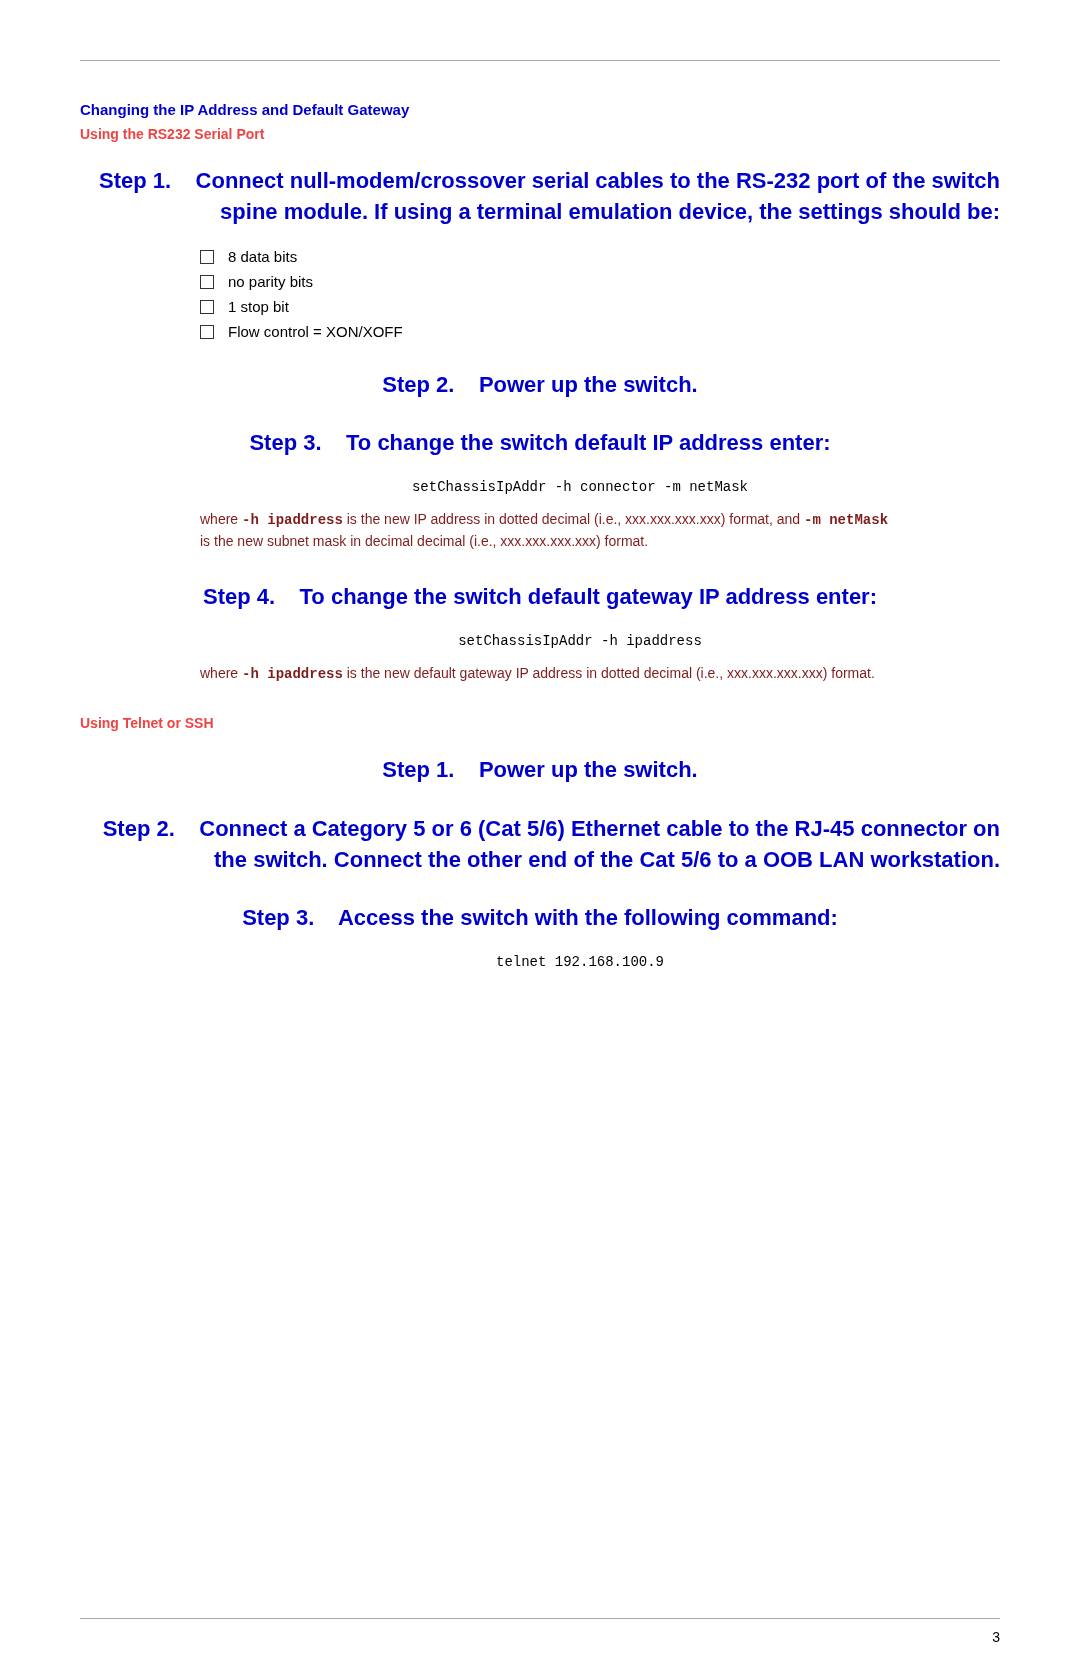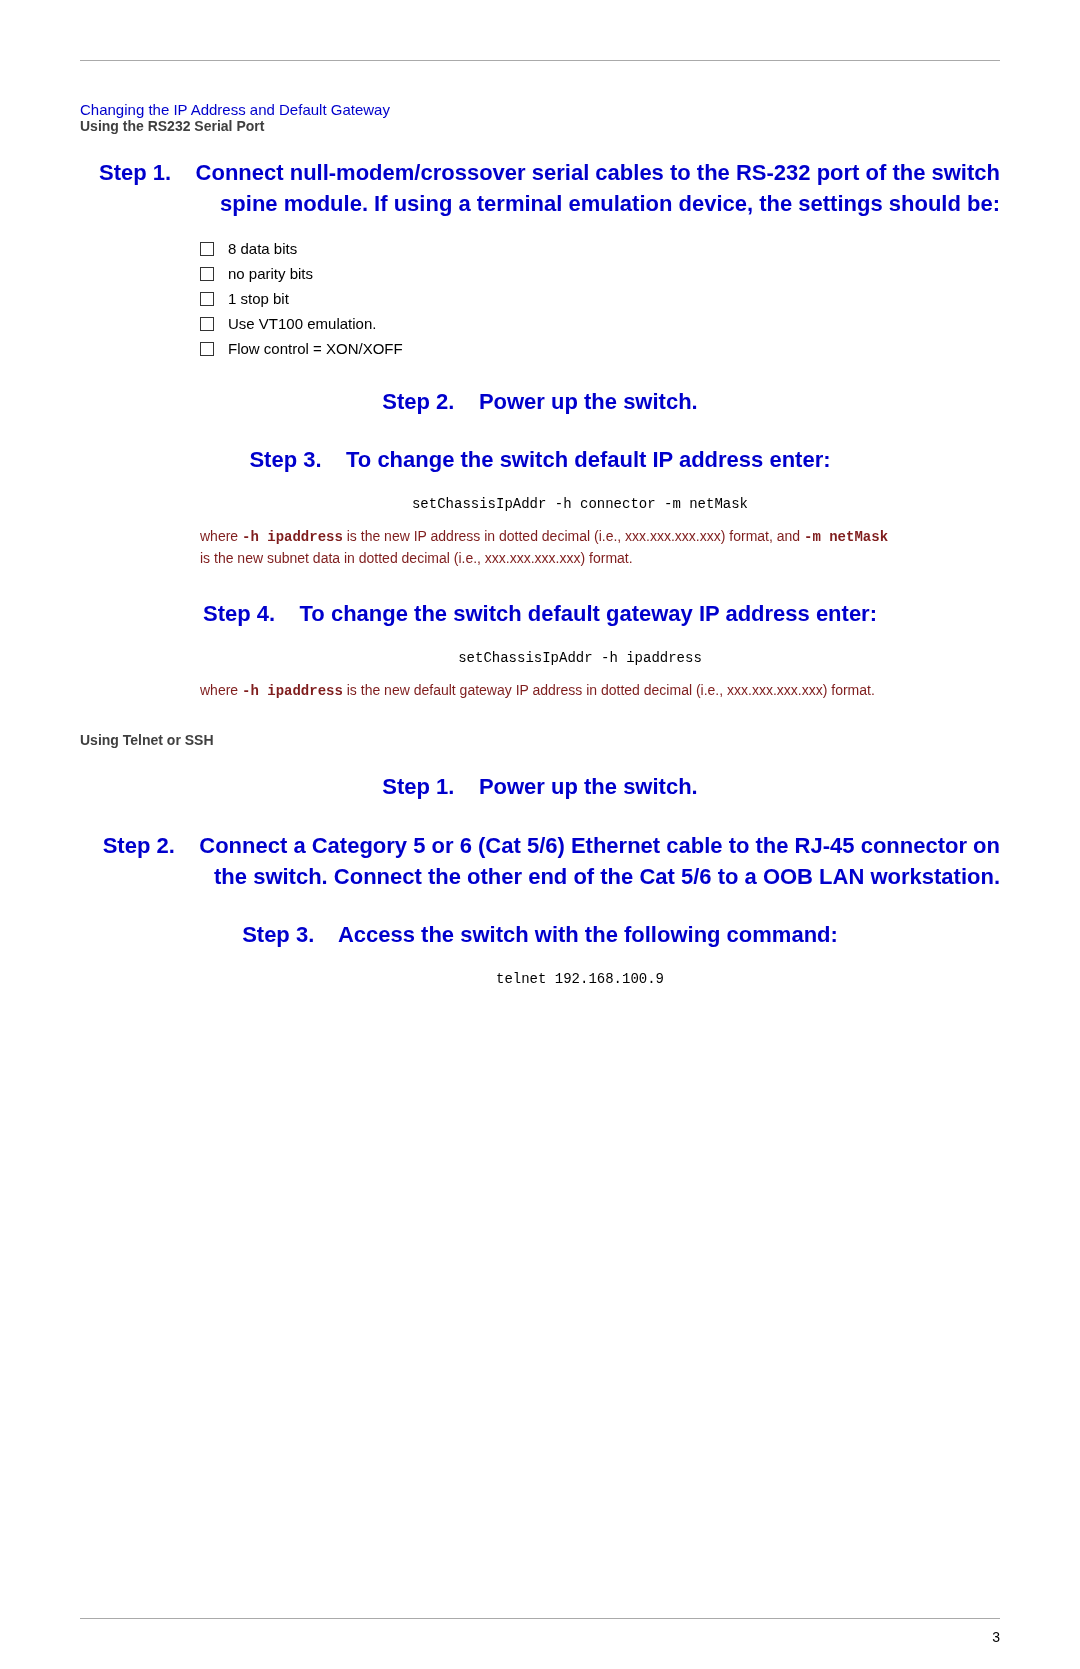--- a/index.html
+++ b/index.html
@@ -26,26 +26,27 @@
     }
 
     .top-divider {
       border: none;
       border-top: 1px solid #aaaaaa;
       margin-bottom: 40px;
     }
 
     .section-title {
       color: #0000cc;
-      font-weight: normal;
+      font-weight: bold;
       font-size: 15px;
+      margin-bottom: 8px;
     }
 
     .subsection-title {
-      color: #404040;
+      color: #ef4444;
       font-weight: bold;
       font-size: 14px;
       margin-bottom: 20px;
     }
 
     .step-heading {
       color: #0000cc;
       font-weight: bold;
       font-size: 22px;
       margin-bottom: 20px;
@@ -160,24 +161,20 @@
       <li>
         <span class="bullet-checkbox"></span>
         <span>no parity bits</span>
       </li>
       <li>
         <span class="bullet-checkbox"></span>
         <span>1 stop bit</span>
       </li>
       <li>
         <span class="bullet-checkbox"></span>
-        <span>Use VT100 emulation.</span>
-      </li>
-      <li>
-        <span class="bullet-checkbox"></span>
         <span>Flow control = XON/XOFF</span>
       </li>
     </ul>
   </div>
 
   <div class="step-block">
     <div class="step-heading-medium">
       <span>Step 2.</span>
       &nbsp;&nbsp;
       <span>Power up the switch.</span>
@@ -185,21 +182,21 @@
   </div>
 
   <div class="step-block">
     <div class="step-heading-medium">
       <span>Step 3.</span>
       &nbsp;&nbsp;
       <span>To change the switch default IP address enter:</span>
     </div>
     <div class="code-block">setChassisIpAddr -h connector -m netMask</div>
     <div class="description-text">
-      <span>where </span><span class="bold-code">-h ipaddress</span><span> is the new IP address in dotted decimal (i.e., xxx.xxx.xxx.xxx) format, and </span><span class="bold-code">-m netMask</span><br><span>is the new subnet data in dotted decimal (i.e., xxx.xxx.xxx.xxx) format.</span>
+      <span>where </span><span class="bold-code">-h ipaddress</span><span> is the new IP address in dotted decimal (i.e., xxx.xxx.xxx.xxx) format, and </span><span class="bold-code">-m netMask</span><br><span>is the new subnet mask in decimal decimal (i.e., xxx.xxx.xxx.xxx) format.</span>
     </div>
   </div>
 
   <div class="step-block">
     <div class="step-heading-medium">
       <span>Step 4.</span>
       &nbsp;&nbsp;
       <span>To change the switch default gateway IP address enter:</span>
     </div>
     <div class="code-block">setChassisIpAddr -h ipaddress</div>

